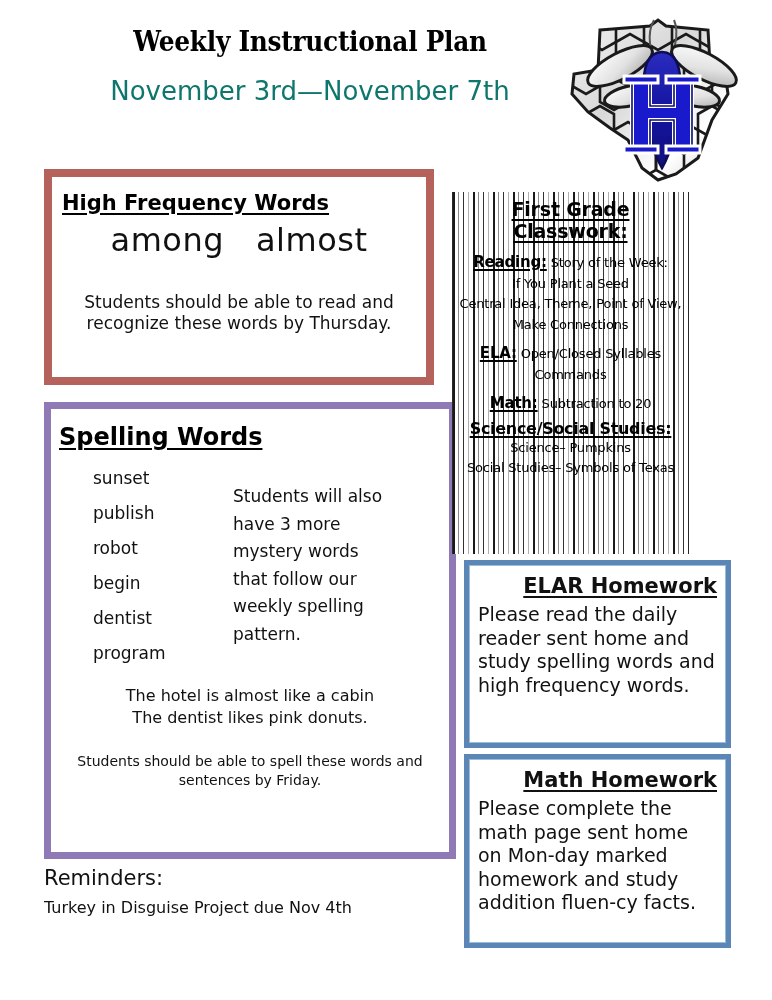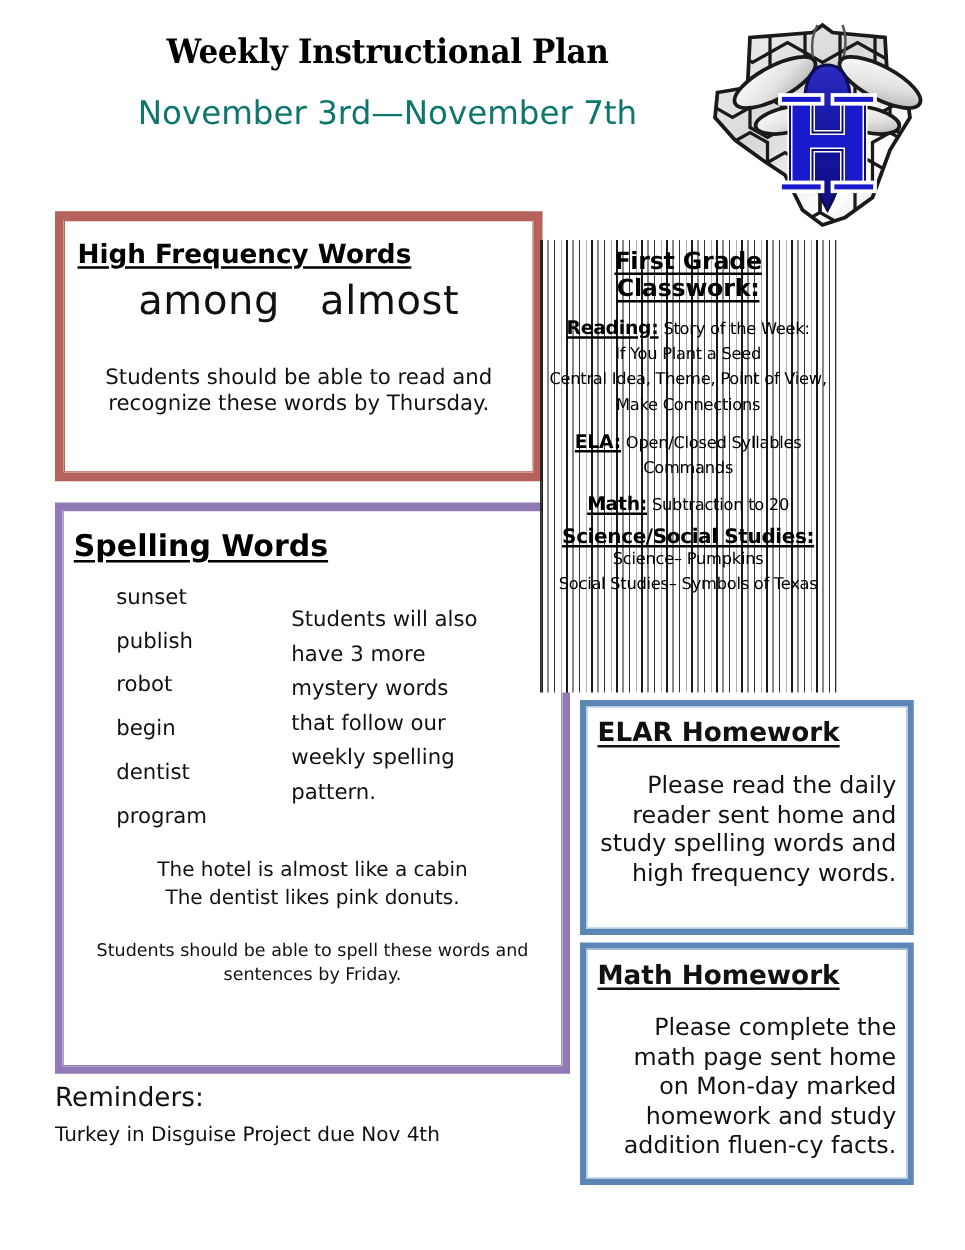--- a/index.html
+++ b/index.html
@@ -88,21 +88,21 @@
     border: 6px solid #8f7ab5;
     padding: 3px;
   }
   #spelling-box .panel-inner {
     border: 1px solid #8f7ab5;
     padding: 4px 8px;
   }
 
   
   #classwork-box {
-    left: 432px; top: 192px;
+    left: 452px; top: 192px;
     width: 237px; height: 362px;
     overflow: hidden;
     background:
       repeating-linear-gradient(90deg,
         #1a1a1a 0px, #1a1a1a 1.6px,
         #ffffff 1.6px, #ffffff 5px,
         #8a8a8a 5px, #8a8a8a 6.2px,
         #ffffff 6.2px, #ffffff 10px,
         #333333 10px, #333333 11.4px,
         #ffffff 11.4px, #ffffff 15.5px,
@@ -227,33 +227,33 @@
     text-decoration: underline;
     text-underline-offset: 2px;
     text-decoration-thickness: 2px;
     letter-spacing: -0.3px;
     margin-top: 4px;
   }
   .cw-gap { height: 7px; }
 
   
   .hw-title {
-    text-align: left;
+    text-align: right;
     font-size: 21px;
     font-weight: bold;
     text-decoration: underline;
     text-underline-offset: 3px;
     text-decoration-thickness: 2px;
     margin-top: 4px;
   }
   .hw-body {
-    text-align: right;
+    text-align: left;
     font-size: 19px;
     line-height: 1.24;
-    margin-top: 19px;
+    margin-top: 5px;
   }
 
   
   #reminders {
     position: absolute;
     left: 44px; top: 866px;
     width: 412px;
   }
   #rem-title { font-size: 21px; }
   #rem-line { font-size: 16px; margin-top: 8px; }

